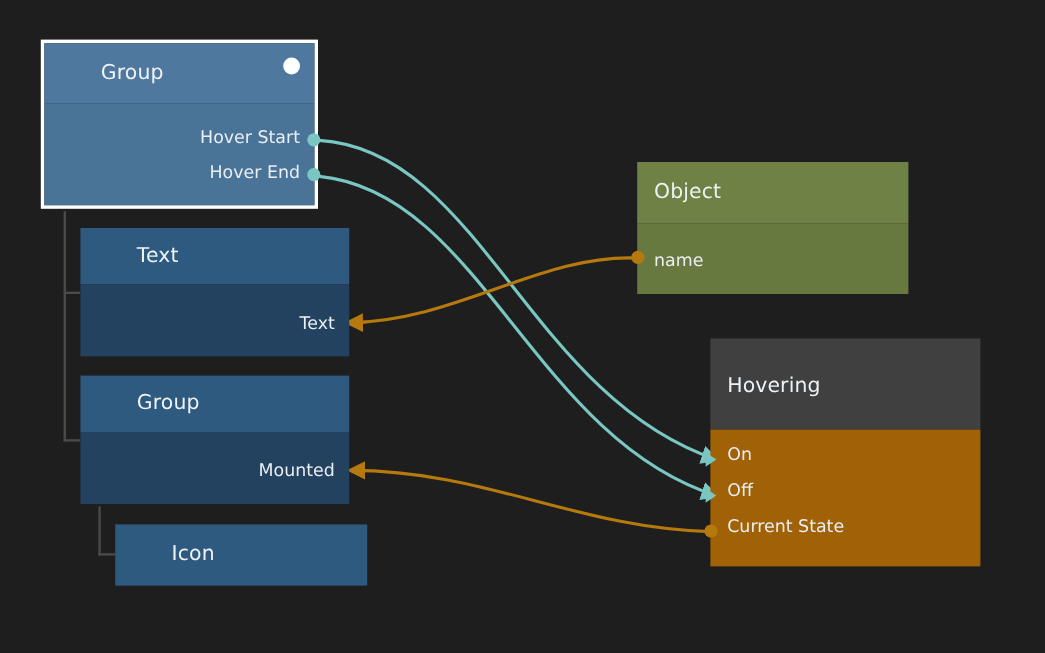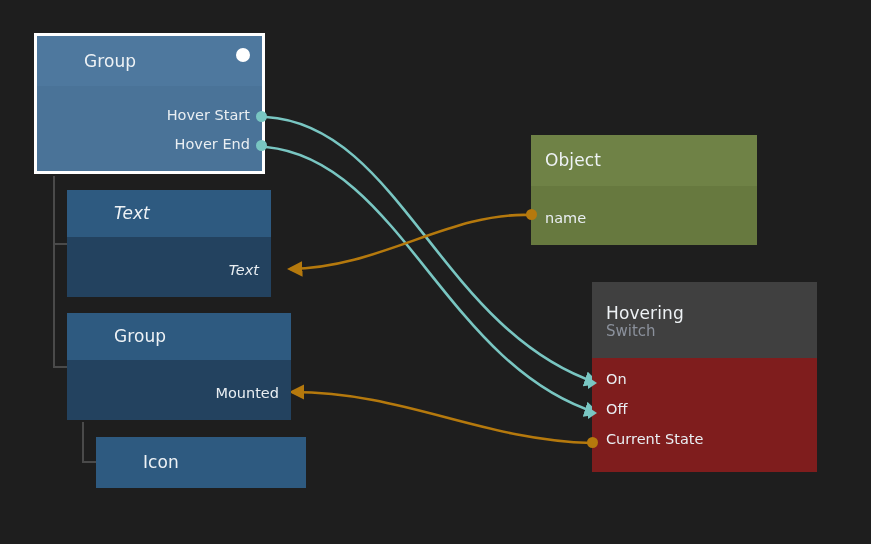--- a/index.html
+++ b/index.html
@@ -94,21 +94,21 @@
     right: 12px;
     top: 12px;
   }
 
   
   .n-olive > .node-header { background: #6f8246; }
   .n-olive > .node-body   { background: #67793f; }
 
   
   .n-slate > .node-header { background: #404040; }
-  .n-slate > .node-body   { background: #7f1d1d; }
+  .n-slate > .node-body   { background: #a16207; }
 
   
   .dot {
     position: absolute;
     width: 11px;
     height: 11px;
     border-radius: 50%;
   }
   .dot-teal   { background: #79c6c2; }
   .dot-orange { background: #b5790d; }
@@ -159,21 +159,21 @@
     </div>
     <div class="node-body" style="height:85px;">
       <span class="port port-out" style="top:22px;">Hover Start</span>
       <span class="port port-out" style="top:51px;">Hover End</span>
     </div>
   </div>
 
   <span class="dot dot-teal" style="left:256px; top:111px;"></span>
   <span class="dot dot-teal" style="left:256px; top:140px;"></span>
 
-  <div class="node n-blue" style="left:67px; top:190px; width:204px; height:107px;font-style:italic;">
+  <div class="node n-blue" style="left:67px; top:190px; width:224px; height:107px;">
     <div class="node-header" style="height:47px;">
       <span class="node-title">Text</span>
     </div>
     <div class="node-body" style="height:60px;">
       <span class="port port-out" style="top:26px;">Text</span>
     </div>
   </div>
 
   <div class="node n-blue" style="left:67px; top:313px; width:224px; height:107px;">
     <div class="node-header" style="height:47px;">
@@ -196,21 +196,20 @@
     </div>
     <div class="node-body" style="height:59px;">
       <span class="port port-in" style="top:25px;">name</span>
     </div>
   </div>
   <span class="dot dot-orange" style="left:526px; top:209px;"></span>
 
   <div class="node n-slate" style="left:592px; top:282px; width:225px; height:190px;">
     <div class="node-header" style="height:76px; padding-top:4px;">
       <span class="node-title">Hovering</span>
-      <span class="node-subtitle">Switch</span>
     </div>
     <div class="node-body" style="height:114px;">
       <span class="port port-in" style="left: 14px; top: 14px;">On</span>
       <span class="port port-in" style="top: 44px;">Off</span>
       <span class="port port-in" style="top: 74px;">Current State</span>
     </div>
   </div>
 
   <span class="tri" style="left:588px; top:377px;"></span>
   <span class="tri" style="left:588px; top:407px;"></span>

